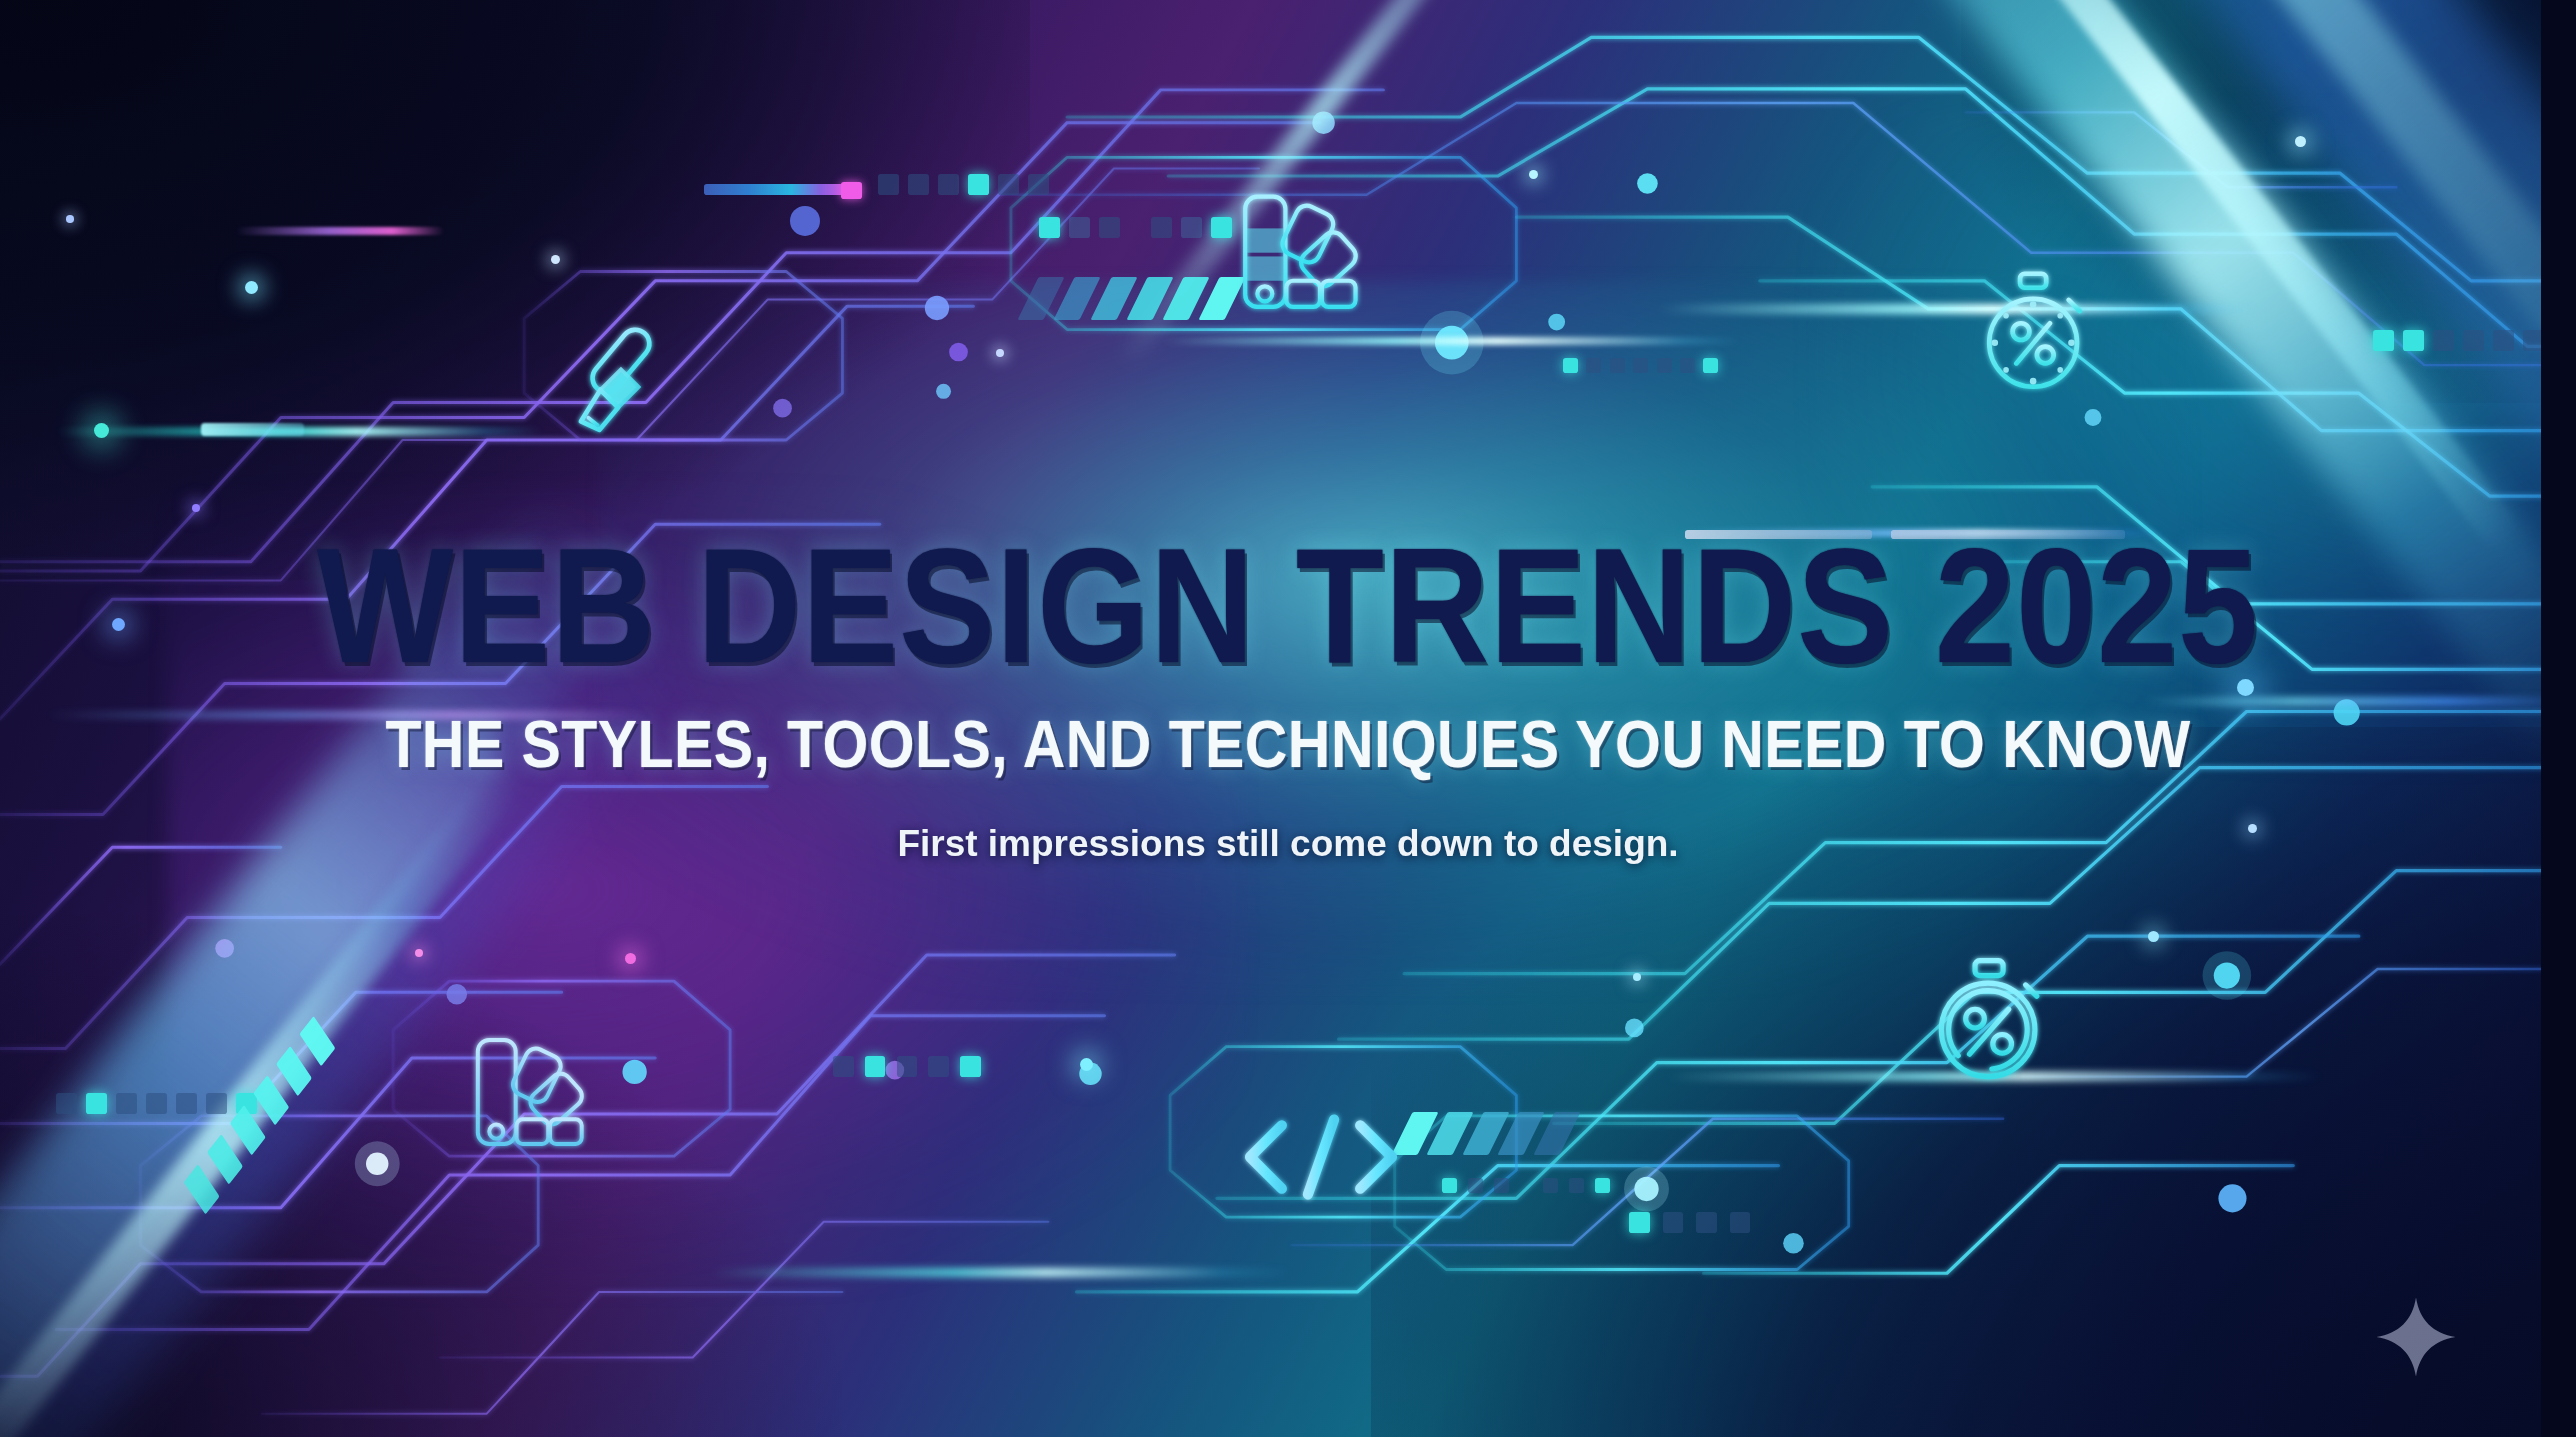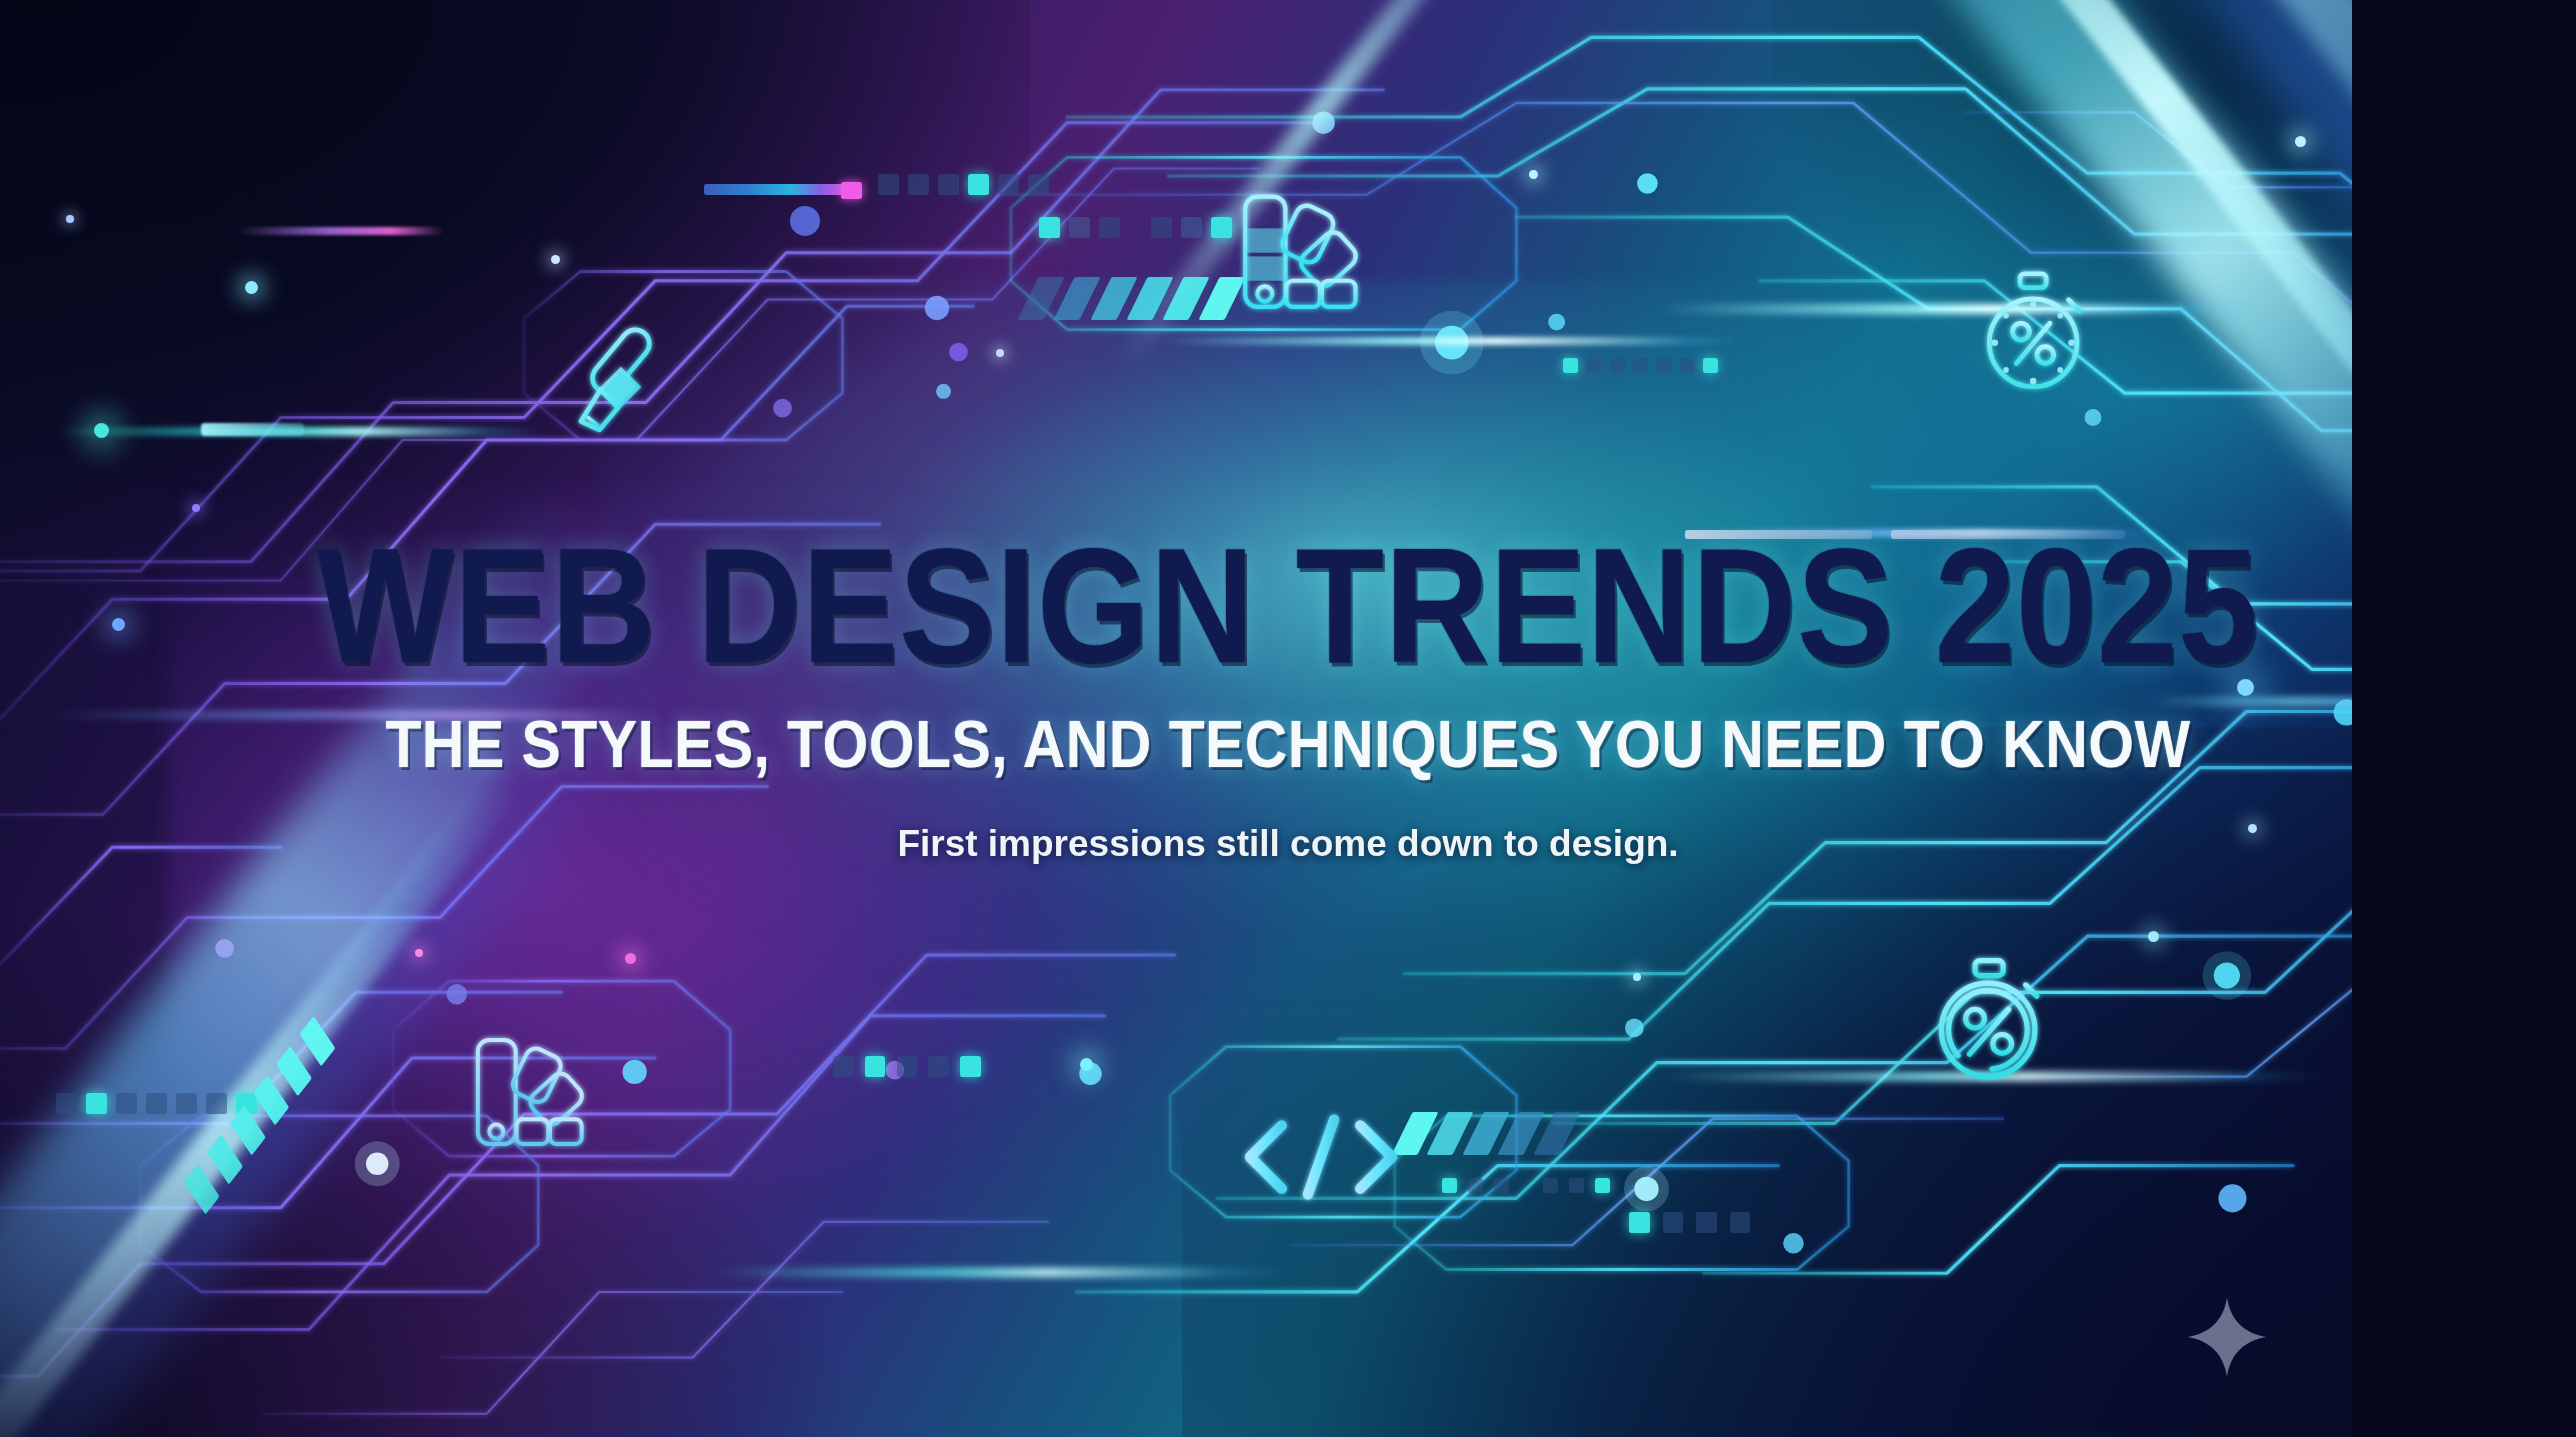--- a/index.html
+++ b/index.html
@@ -1,20 +1,20 @@
 <!DOCTYPE html>
 <html style="font-size:15px"><head>
 <meta charset="utf-8">
 <style>
   html,body{margin:0;padding:0;background:#05081c;}
   *{box-sizing:border-box;}
 
   #stage{
     position:relative;
-    width:2352px;height:1438px;
+    width:2541px;height:1438px;
     overflow:hidden;
     background:#070a22;
     font-family:"Liberation Sans", sans-serif;
   }
 
   
   .bg-base{
     position:absolute;inset:0;
     background:
       linear-gradient(118deg,

